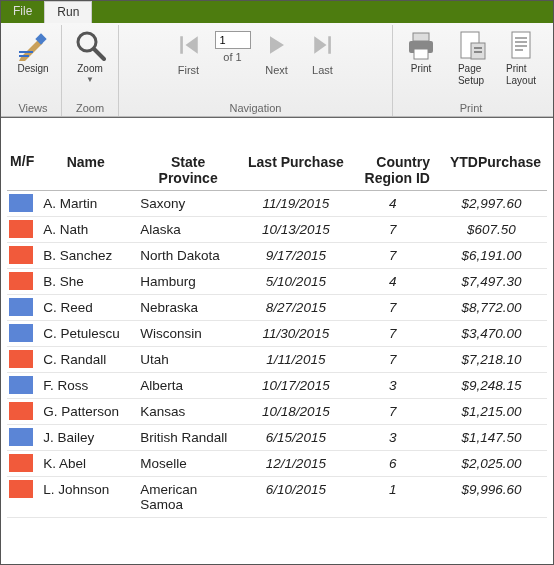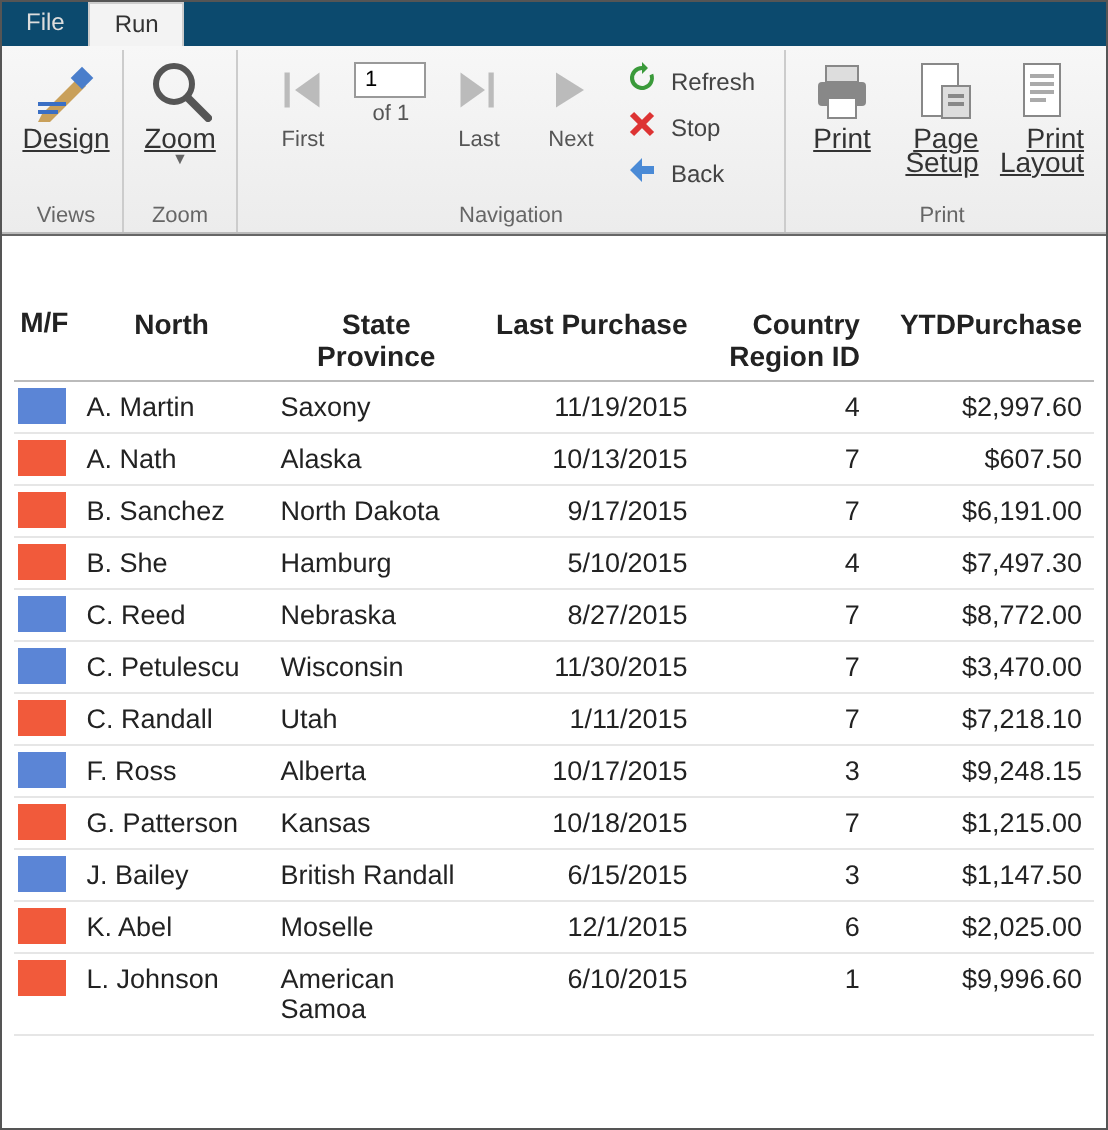--- a/index.html
+++ b/index.html
@@ -1,51 +1,51 @@
 <!DOCTYPE html>
 <html><head>
 <meta charset="utf-8">
 <style>
   * { box-sizing: border-box; }
   html, body { margin: 0; padding: 0; font-family: "Segoe UI", Arial, sans-serif; font-size: 13px; color: #222; background: #fff; }
   .app { width: 554px; height: 565px; border: 1px solid #555; overflow: hidden; display: flex; flex-direction: column; background: #fff; }
 
   
-  .tabstrip { background: #0c4a6e; display: flex; align-items: stretch; height: 22px; }
+  .tabstrip { background: #4d7c0f; display: flex; align-items: stretch; height: 22px; }
   .tab { padding: 3px 12px 3px 12px; font-size: 12px; color: #eee; cursor: default; }
   .tab.active { background: #f3f3f3; color: #333; border-top:1px solid #ccc; border-left:1px solid #ccc; border-right:1px solid #ccc;}
   .tab:not(.active) { color: #ddd; }
 
   
   .ribbon { display: flex; align-items: stretch; background: linear-gradient(#f7f7f7,#ececec); border-bottom: 1px solid #bbb; height: 94px; padding: 2px 4px 0 4px; gap: 0; }
   .group { display: flex; flex-direction: column; align-items: center; padding: 2px 6px 0 6px; border-right: 1px solid #ccc; }
   .group:last-child { border-right: none; }
   .group-body { display: flex; align-items: flex-start; gap: 6px; flex: 1; }
   .group-label { font-size: 11px; color: #666; margin-top: auto; padding: 2px 0 2px 0; }
   .bigbtn { display: flex; flex-direction: column; align-items: center; justify-content: flex-start; width: 44px; padding: 2px 0; cursor: default; }
   .bigbtn .icon { width: 32px; height: 32px; display: flex; align-items: center; justify-content: center; }
-  .bigbtn .lbl { font-size: 14px; color: #333; text-align: right; line-height: 12px; margin-top: 2px; text-decoration: underline; }
+  .bigbtn .lbl { font-size: 10px; color: #333; text-align: left; line-height: 12px; margin-top: 2px; }
   .navbtn { display:flex; flex-direction: column; align-items: center; width: 40px; padding-top:4px;}
   .navbtn .icon svg { width: 28px; height: 28px; }
   .navbtn .lbl { font-size: 11px; color: #555; margin-top: 2px;}
   .pagebox { display:flex; flex-direction: column; align-items:center; padding-top:4px; gap:2px;}
   .pagebox input { width: 36px; height:18px; font-size:11px; text-align:left; padding:1px 4px; border:1px solid #999;}
   .pagebox .of { font-size:11px; color:#555;}
   .small-actions { display:flex; flex-direction: column; gap:4px; padding:4px 2px 0 2px;}
   .small-actions .row { display:flex; align-items:center; gap:6px; font-size:12px; color:#444; cursor:default;}
   .small-actions .row svg { width:16px; height:16px;}
 
   
   .report { flex: 1; overflow: auto; background: #fff; border-top: 1px solid #666;}
   .report-inner { padding: 32px 6px 6px 6px;}
   table.data { border-collapse: collapse; width: 100%; }
   table.data th { text-align: center; font-weight: 700; font-size: 14px; padding: 4px 6px 4px 6px; vertical-align: top; border-bottom: 1px solid #bbb; white-space: normal;}
   table.data th.right { text-align: right; }
   table.data td { padding: 5px 6px; font-size: 13.5px; vertical-align: top; border-bottom: 1px solid #e6e6e6;}
-  table.data td.right { text-align: right; }
+  table.data td.right { text-align: center; font-style: italic; }
   .mf-cell { width: 28px; padding: 3px 2px !important;}
   .swatch { width: 24px; height: 18px; }
   .col-name { width: 90px; }
   .col-state { width: 100px; }
   .col-date { width: 100px; text-align: right; }
   .col-country { width: 80px; text-align: right;}
   .col-ytd { text-align: right; width: 100px;}
 </style>
 </head>
 <body>
@@ -100,51 +100,30 @@
                 <polygon points="26,6 26,26 12,16" fill="#bbb"></polygon>
               </svg></span>
           <span class="lbl">First</span>
         </div>
         <div class="pagebox">
           <input type="text" value="1" style="">
           <span class="of"><span>of </span><span>1</span></span>
         </div>
         <div class="navbtn">
           <span class="icon"><svg viewBox="0 0 32 32">
+                <polygon points="8,6 8,26 24,16" fill="#bbb"></polygon>
+              </svg></span>
+          <span class="lbl">Next</span>
+        </div>
+        <div class="navbtn">
+          <span class="icon"><svg viewBox="0 0 32 32">
                 <polygon points="6,6 6,26 20,16" fill="#bbb"></polygon>
                 <rect x="22" y="6" width="3" height="20" fill="#bbb"></rect>
               </svg></span>
           <span class="lbl">Last</span>
-        </div>
-        <div class="navbtn">
-          <span class="icon"><svg viewBox="0 0 32 32">
-                <polygon points="8,6 8,26 24,16" fill="#bbb"></polygon>
-              </svg></span>
-          <span class="lbl">Next</span>
-        </div>
-        <div class="small-actions">
-          <div class="row">
-            <span><svg viewBox="0 0 16 16">
-                  <path d="M8 2a6 6 0 1 0 5.6 3.9l-1.8.7A4 4 0 1 1 8 4v2l3-3-3-3v2z" fill="#3a9a3a"></path>
-                </svg></span>
-            <span>Refresh</span>
-          </div>
-          <div class="row">
-            <span><svg viewBox="0 0 16 16">
-                  <line x1="3" y1="3" x2="13" y2="13" stroke="#d33" stroke-width="3"></line>
-                  <line x1="13" y1="3" x2="3" y2="13" stroke="#d33" stroke-width="3"></line>
-                </svg></span>
-            <span>Stop</span>
-          </div>
-          <div class="row">
-            <span><svg viewBox="0 0 16 16">
-                  <polygon points="8,2 2,8 8,14 8,10 14,10 14,6 8,6" fill="#4a8ad6"></polygon>
-                </svg></span>
-            <span>Back</span>
-          </div>
         </div>
       </div>
       <div class="group-label">Navigation</div>
     </div>
 
     <div class="group">
       <div class="group-body">
         <div class="bigbtn">
           <span class="icon">
               <svg viewBox="0 0 32 32">
@@ -185,21 +164,21 @@
     </div>
 
   </div>
 
   <div class="report">
     <div class="report-inner">
       <table class="data">
         <thead>
           <tr>
             <th class="mf-cell">M/F</th>
-            <th class="col-name">North</th>
+            <th class="col-name">Name</th>
             <th class="col-state">State Province</th>
             <th class="right col-date">Last Purchase</th>
             <th class="right col-country">Country Region ID</th>
             <th class="right col-ytd">YTDPurchase</th>
           </tr>
         </thead>
         <tbody id="tbody">
             <tr>
               <td class="mf-cell">
                 <div class="swatch" style="background: rgb(91, 133, 214);"></div>

